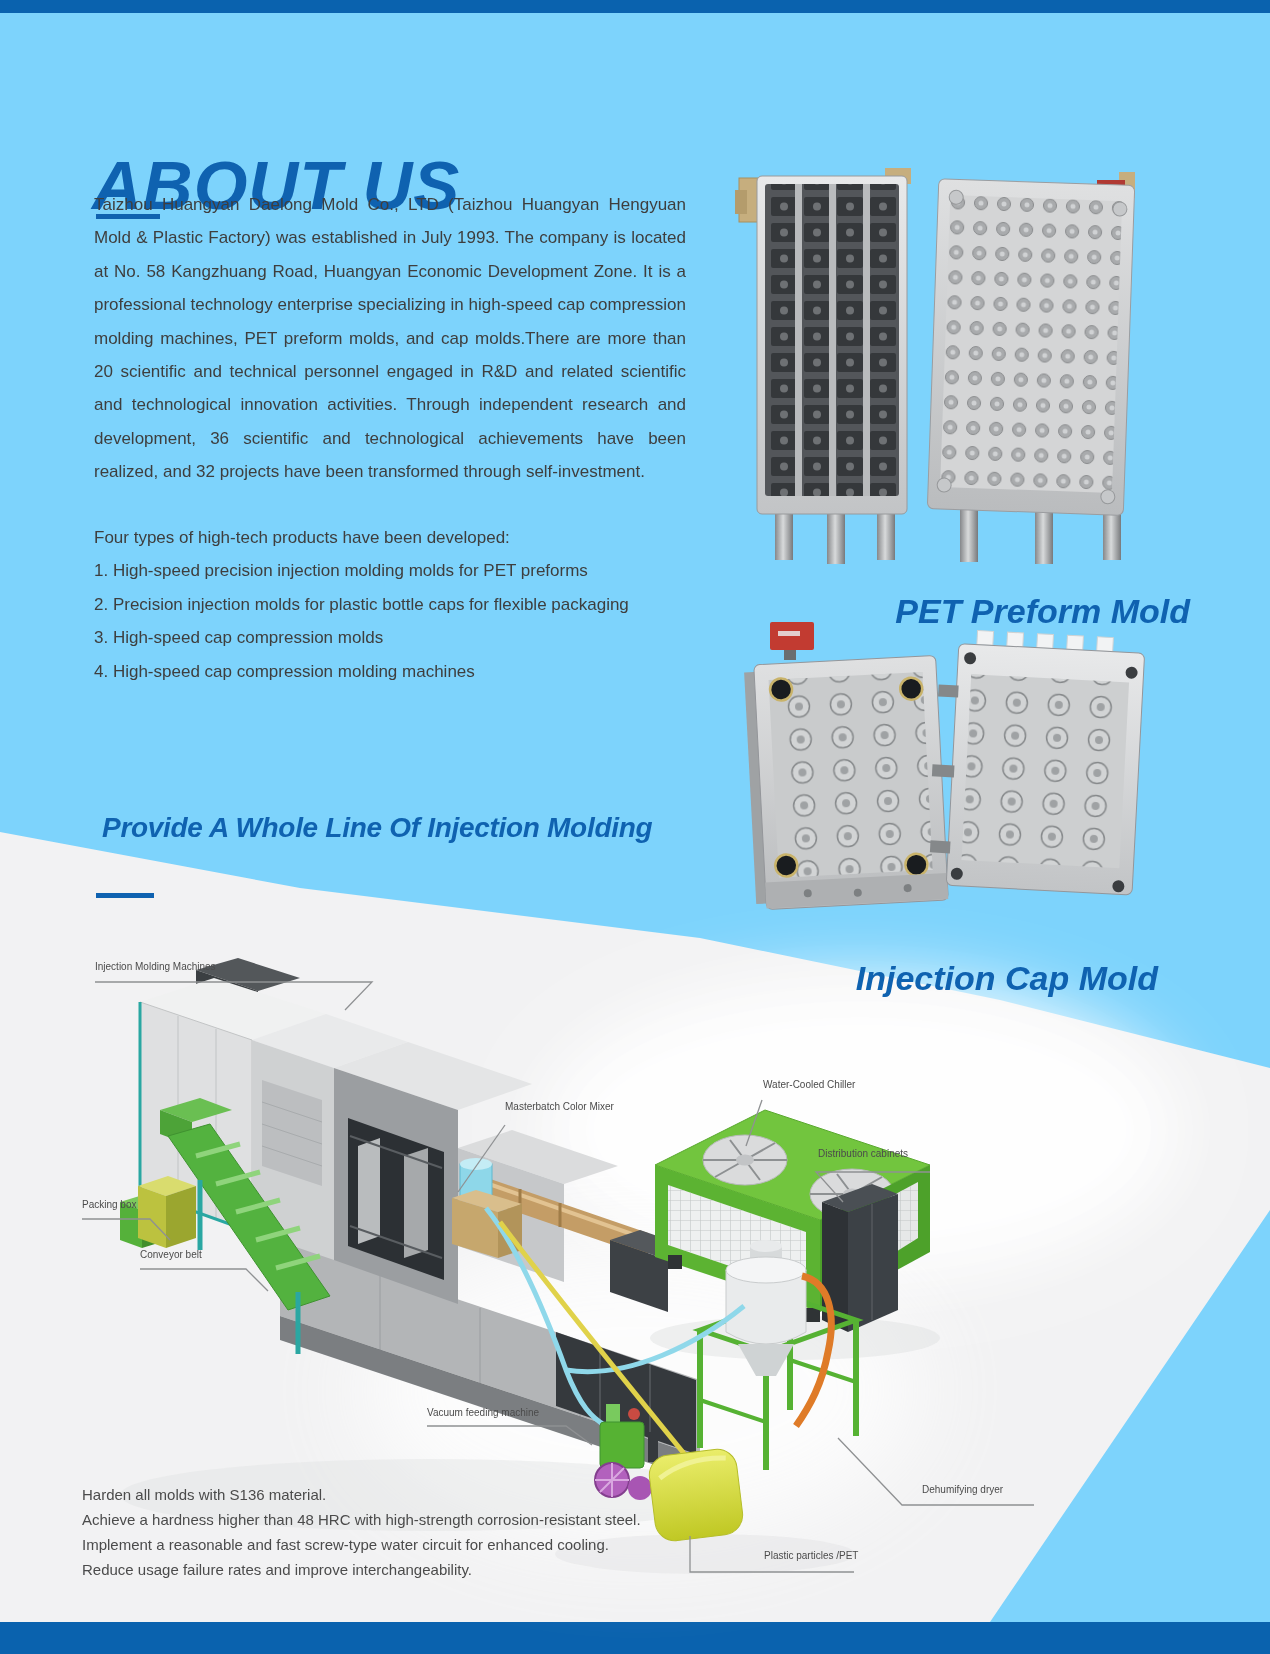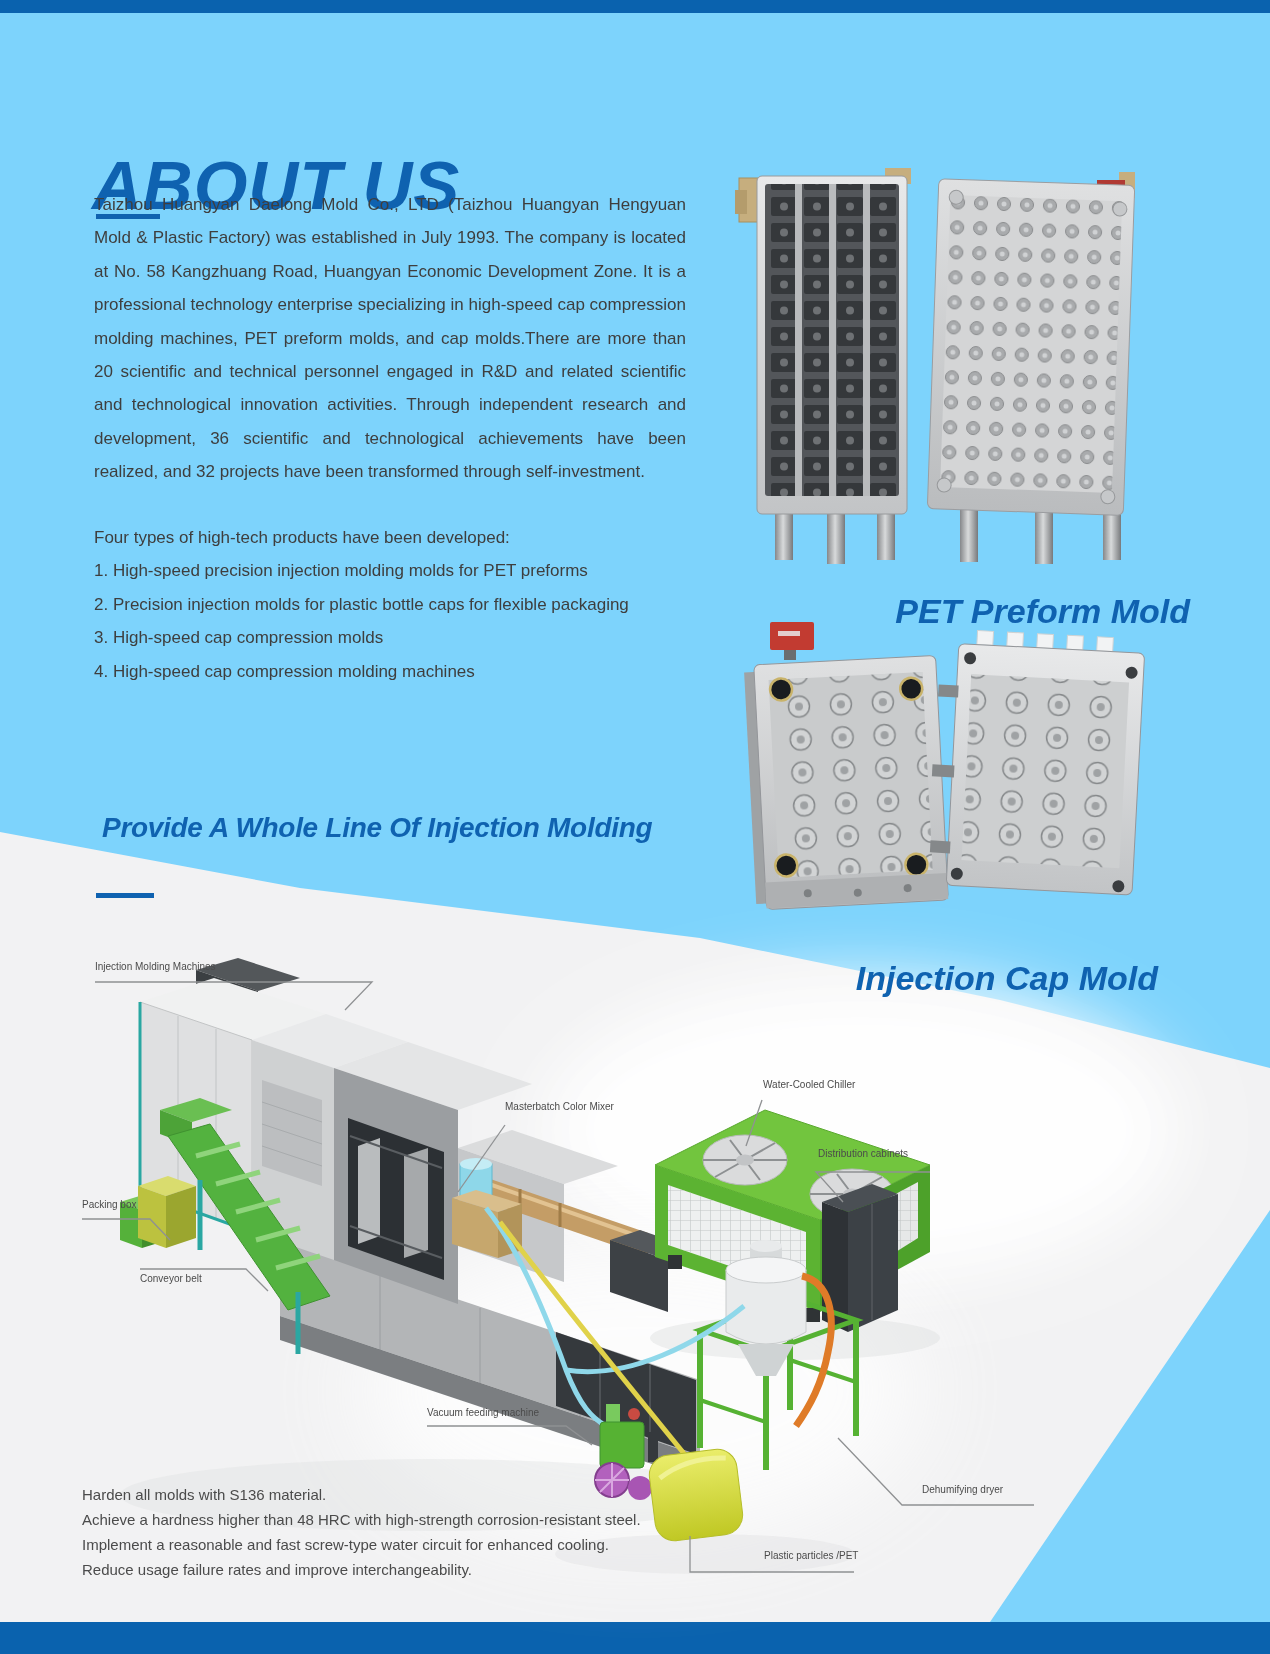--- a/index.html
+++ b/index.html
@@ -31,21 +31,21 @@
   .section-heading{position:absolute;left:94px;top:802px;font-size:28px;line-height:35px;
        font-weight:800;font-style:italic;color:#0f62b0;letter-spacing:-0.3px;z-index:5;margin:8px;}
   .section-dash{position:absolute;left:96px;top:893px;width:58px;height:5px;background:#0f62b0;z-index:5;}
   .diagram-svg{position:absolute;left:0;top:940px;width:1270px;height:690px;z-index:3;}
   .dlabel{position:absolute;font-size:10px;color:#4b4b4b;white-space:nowrap;z-index:5;}
   .lbl-imm{left:95px;top:961px;}
   .lbl-mcm{left:505px;top:1101px;}
   .lbl-wcc{left:763px;top:1079px;}
   .lbl-dc{left:818px;top:1148px;}
   .lbl-pb{left:82px;top:1199px;}
-  .lbl-cb{left:140px;top:1249px;margin-top:24px;}
+  .lbl-cb{left:140px;top:1249px;}
   .lbl-vfm{left:427px;top:1407px;}
   .lbl-dd{left:922px;top:1484px;}
   .lbl-pp{left:728px;top:1550px;margin-left:36px;}
   .notes{position:absolute;left:82px;top:1482px;font-size:15px;line-height:25px;color:#4b4b4b;z-index:5;}
 </style>
 </head>
 <body>
 
 <div class="page">
 

